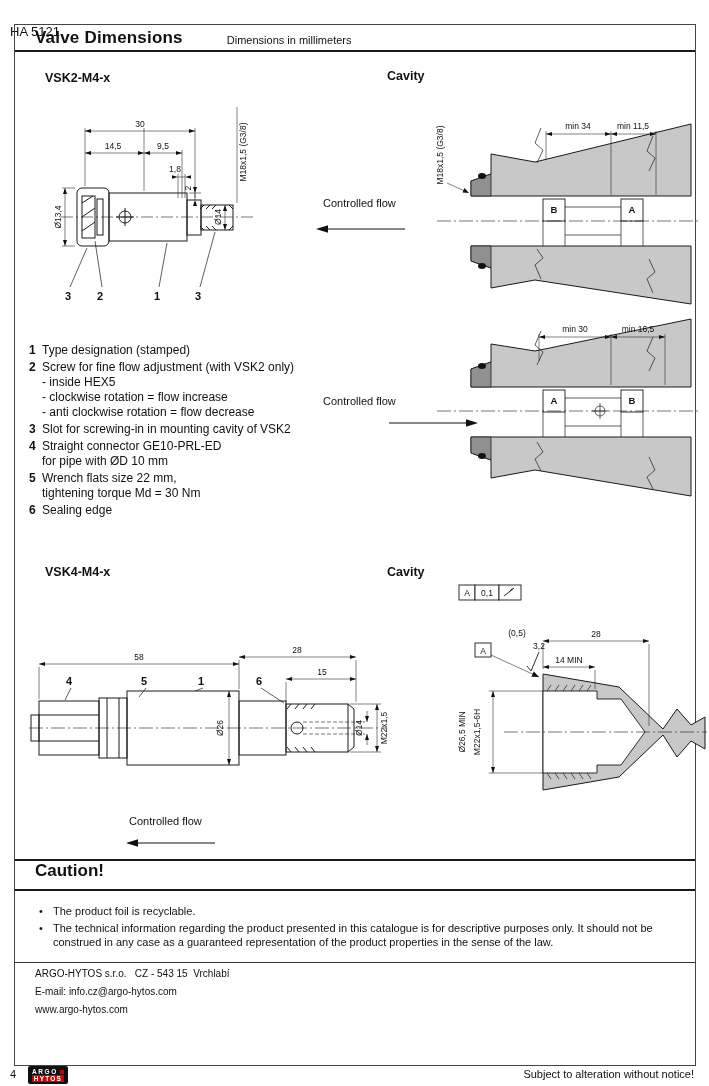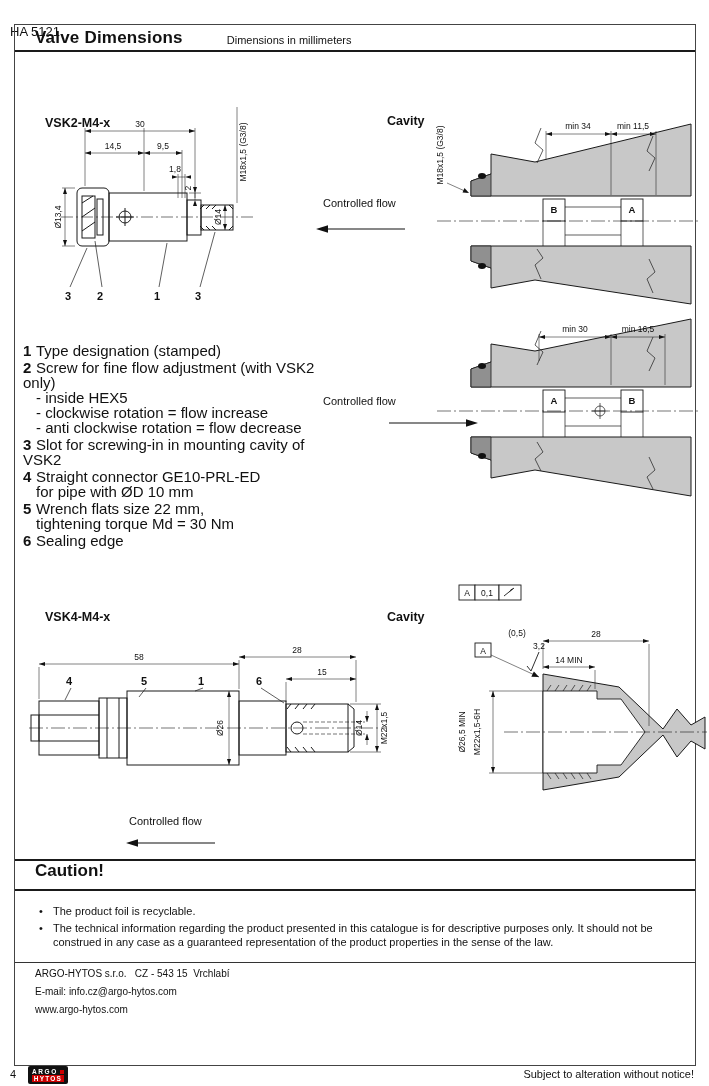--- a/index.html
+++ b/index.html
@@ -2,27 +2,27 @@
 <html><head>
 <meta charset="utf-8">
 <style>
   html,body{margin:0;padding:0;background:#fff;}
   #page{position:relative;width:709px;height:1086px;background:#fff;font-family:"Liberation Sans",sans-serif;color:#111;overflow:hidden;}
   #doc-code{position:absolute;left:10px;top:6px;font-size:13px;margin-top:18px;}
   #frame{position:absolute;left:14px;top:24px;width:680px;height:1040px;border:1px solid #444;}
   #titlebar{position:absolute;left:0;top:0;width:100%;height:27px;border-bottom:2px solid #1a1a1a;display:flex;align-items:center;box-sizing:border-box;gap:10px;}
   #title{font-size:17px;font-weight:bold;margin-left:20px;letter-spacing:.2px;}
   #subtitle{font-size:11px;margin-left:34px;padding-top:4px;}
-  .sec-title{position:absolute;font-size:12.5px;font-weight:bold;margin-top:45px;}
+  .sec-title{position:absolute;font-size:12.5px;font-weight:bold;}
   .flow{position:absolute;font-size:11px;}
   svg{position:absolute;overflow:visible;}
   svg text{font-family:"Liberation Sans",sans-serif;fill:#111;font-size:8.5px;}
   text.port{font-size:9.5px;font-weight:bold;}
   text.callout{font-size:11px;font-weight:bold;}
-  .legend{position:absolute;left:8px;top:316px;width:315px;font-size:15px;line-height:15px;}
+  .legend{position:absolute;left:14px;top:316px;width:315px;font-size:12px;line-height:15px;}
   .lg-row{margin-top:2px;}
   .lg-num{display:inline-block;width:13px;font-weight:bold;}
   .lg-sub{margin-left:13px;}
   #caution-bar{position:absolute;left:0;top:834px;width:100%;height:32px;border-top:2px solid #1a1a1a;border-bottom:2px solid #1a1a1a;display:flex;align-items:flex-start;box-sizing:border-box;}
   #caution-title{font-size:17px;font-weight:bold;margin-left:20px;}
   #bullets{position:absolute;left:0;top:869px;width:100%;border-bottom:1px solid #333;padding:7px 0 10px 0;box-sizing:border-box;}
   .bullet{display:flex;font-size:11px;line-height:14px;margin:3px 20px 3px 24px;}
   .bullet .dot{width:14px;flex:none;}
   #contact{position:absolute;left:20px;top:940px;font-size:10px;line-height:18px;}
   #bottom-row{position:absolute;left:0;top:1066px;width:709px;height:20px;font-size:11px;}

